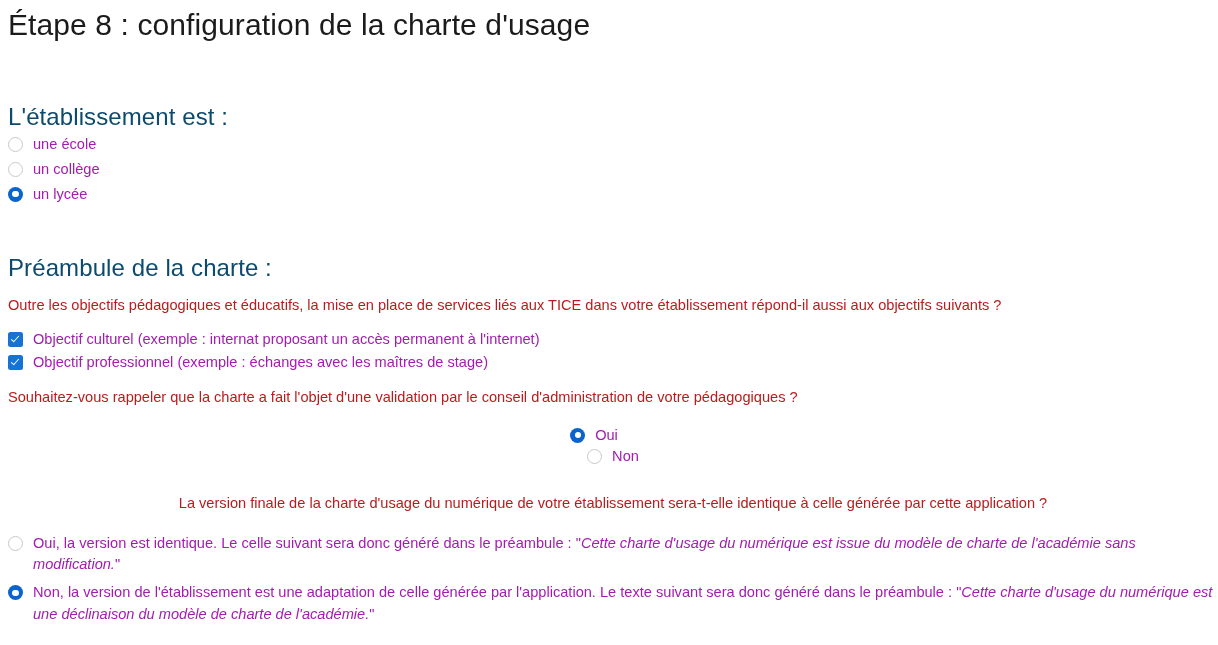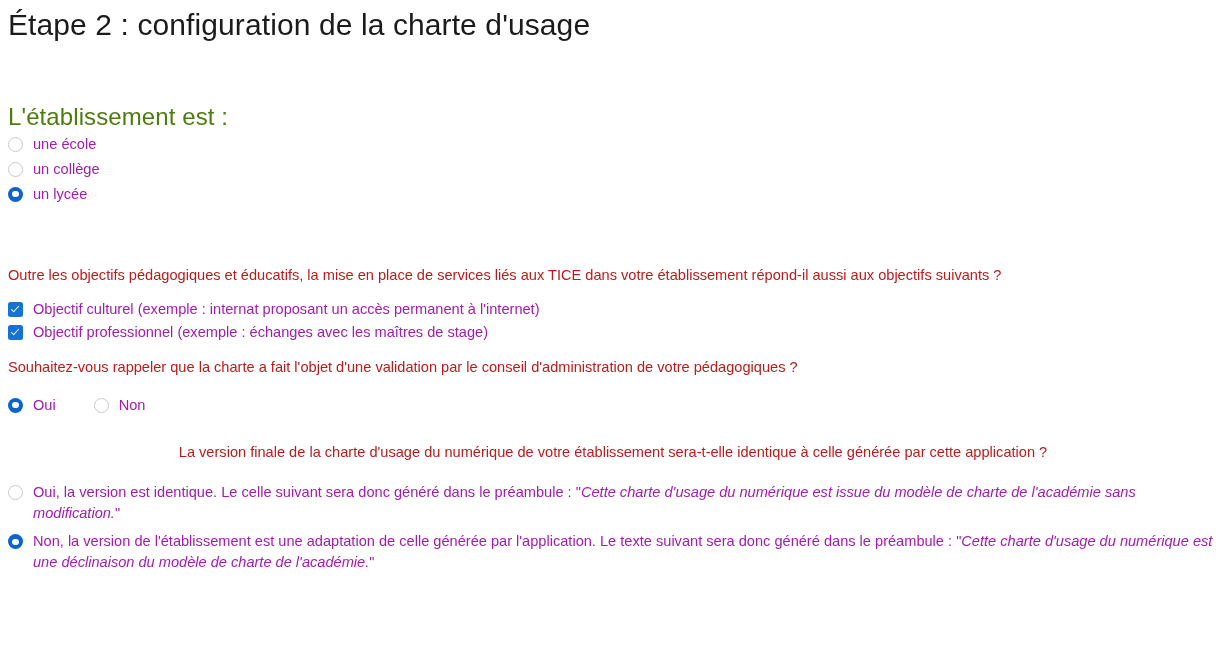--- a/index.html
+++ b/index.html
@@ -30,21 +30,21 @@
     line-height: 1.25;
     color: #1b1b1b;
     margin: 0;
     letter-spacing: 0.1px;
   }
 
   .section-title {
     font-size: 24px;
     font-weight: 400;
     line-height: 1.25;
-    color: #4d7c0f;
+    color: #0c4a6e;
     margin: 0;
     letter-spacing: 0.1px;
   }
 
   .spacer-title-1 { height: 58px; }
   .spacer-after-radios { height: 46px; }
   .spacer-title-2 { height: 12px; }
 
   
   .body-text {
@@ -76,20 +76,21 @@
 
   .establishment-list .option-row { padding: 2px 0 2px 0; }
 
   .objectives-list { margin-top: 12px; }
   .objectives-list .option-row { padding: 1px 0 1px 0; }
 
   .inline-group {
     display: flex;
     align-items: center;
     margin-top: 16px;
+    flex-direction: column;
   }
   .inline-group .option-row { padding: 0; margin-right: 38px; }
   .inline-group .option-row:last-child { margin-right: 0; }
 
   .final-list { margin-top: 16px; }
   .final-list .option-row { padding: 3px 0 4px 0; }
   .final-list .option-label { max-width: 1185px; }
 
   
   .radio {
@@ -151,21 +152,21 @@
 
   
   .quoted { font-style: italic; }
   .quote-mark { font-style: normal; }
 </style>
 </head>
 <body>
 
 <div class="page">
 
-  <h1 class="page-title">Étape 2 : configuration de la charte d'usage</h1>
+  <h1 class="page-title">Étape 8 : configuration de la charte d'usage</h1>
 
   <div class="spacer-title-1"></div>
 
   <h2 class="section-title">L'établissement est :</h2>
 
   <div class="option-list establishment-list">
 
     <div class="option-row">
       <span class="radio off"></span>
       <span class="option-label">une école</span>
@@ -178,20 +179,21 @@
 
     <div class="option-row">
       <span class="radio on"></span>
       <span class="option-label">un lycée</span>
     </div>
 
   </div>
 
   <div class="spacer-after-radios"></div>
 
+  <h2 class="section-title">Préambule de la charte :</h2>
 
   <div class="spacer-title-2"></div>
 
   <p class="body-text">Outre les objectifs pédagogiques et éducatifs, la mise en place de services liés aux TICE dans votre établissement répond-il aussi aux objectifs suivants ?</p>
 
   <div class="option-list objectives-list">
 
     <div class="option-row">
       <span class="checkbox on"></span>
       <span class="option-label">Objectif culturel (exemple : internat proposant un accès permanent à l'internet)</span>

